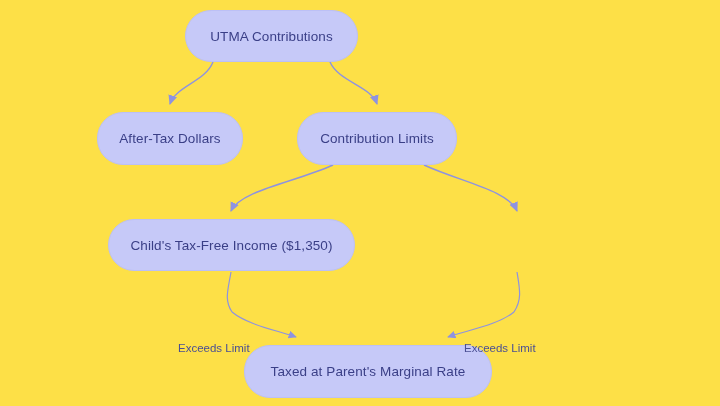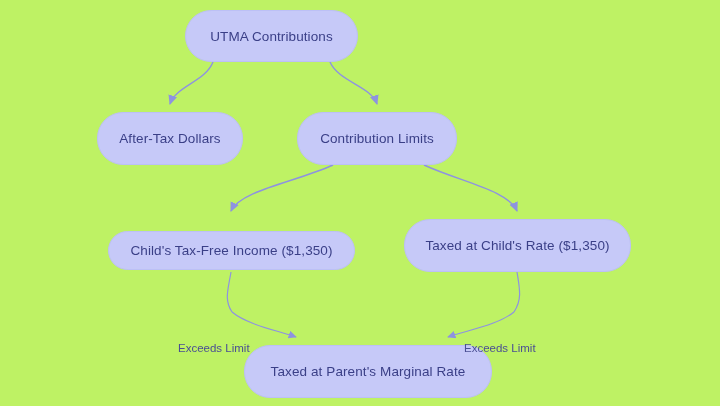--- a/index.html
+++ b/index.html
@@ -4,21 +4,21 @@
 <style>
   html, body {
     margin: 0;
     padding: 0;
     background: #ffffff;
   }
   #canvas {
     position: relative;
     width: 720px;
     height: 406px;
-    background: #bef264;
+    background: #fde047;
     overflow: hidden;
     font-family: "Liberation Sans", sans-serif;
   }
   #edges {
     position: absolute;
     left: 0;
     top: 0;
     width: 720px;
     height: 406px;
   }
@@ -40,21 +40,21 @@
     position: absolute;
     color: #4a4f93;
     font-size: 11.5px;
     white-space: nowrap;
     background: transparent;
     margin-top: 44px;
   }
   .n-root   { left: 185px; top: 10px;  width: 173px; height: 52px; }
   .n-after  { left: 97px;  top: 112px; width: 146px; height: 53px; }
   .n-limits { left: 297px; top: 112px; width: 160px; height: 53px; }
-  .n-free   { left: 108px; top: 219px; width: 247px; height: 39px; margin-top: 12px; }
+  .n-free   { left: 108px; top: 219px; width: 247px; height: 52px; }
   .n-childrate { left: 404px; top: 219px; width: 227px; height: 53px; }
   .n-parent { left: 244px; top: 345px; width: 248px; height: 53px; align-items: center; }
   .lbl-left  { left: 178px; top: 298px; }
   .lbl-right { left: 464px; top: 298px; }
 </style>
 </head>
 <body>
 
 <div id="canvas">
 
@@ -89,23 +89,20 @@
   </div>
 
   <div class="node n-after">
     <span>After-Tax Dollars</span>
   </div>
 
   <div class="node n-free">
     <span>Child's Tax-Free Income ($1,350)</span>
   </div>
 
-  <div class="node n-childrate">
-    <span>Taxed at Child's Rate ($1,350)</span>
-  </div>
 
   <div class="node n-parent">
     <span>Taxed at Parent's Marginal Rate</span>
   </div>
 
   <div class="edge-label lbl-left">Exceeds Limit</div>
 
   <div class="edge-label lbl-right">Exceeds Limit</div>
 
 </div>

